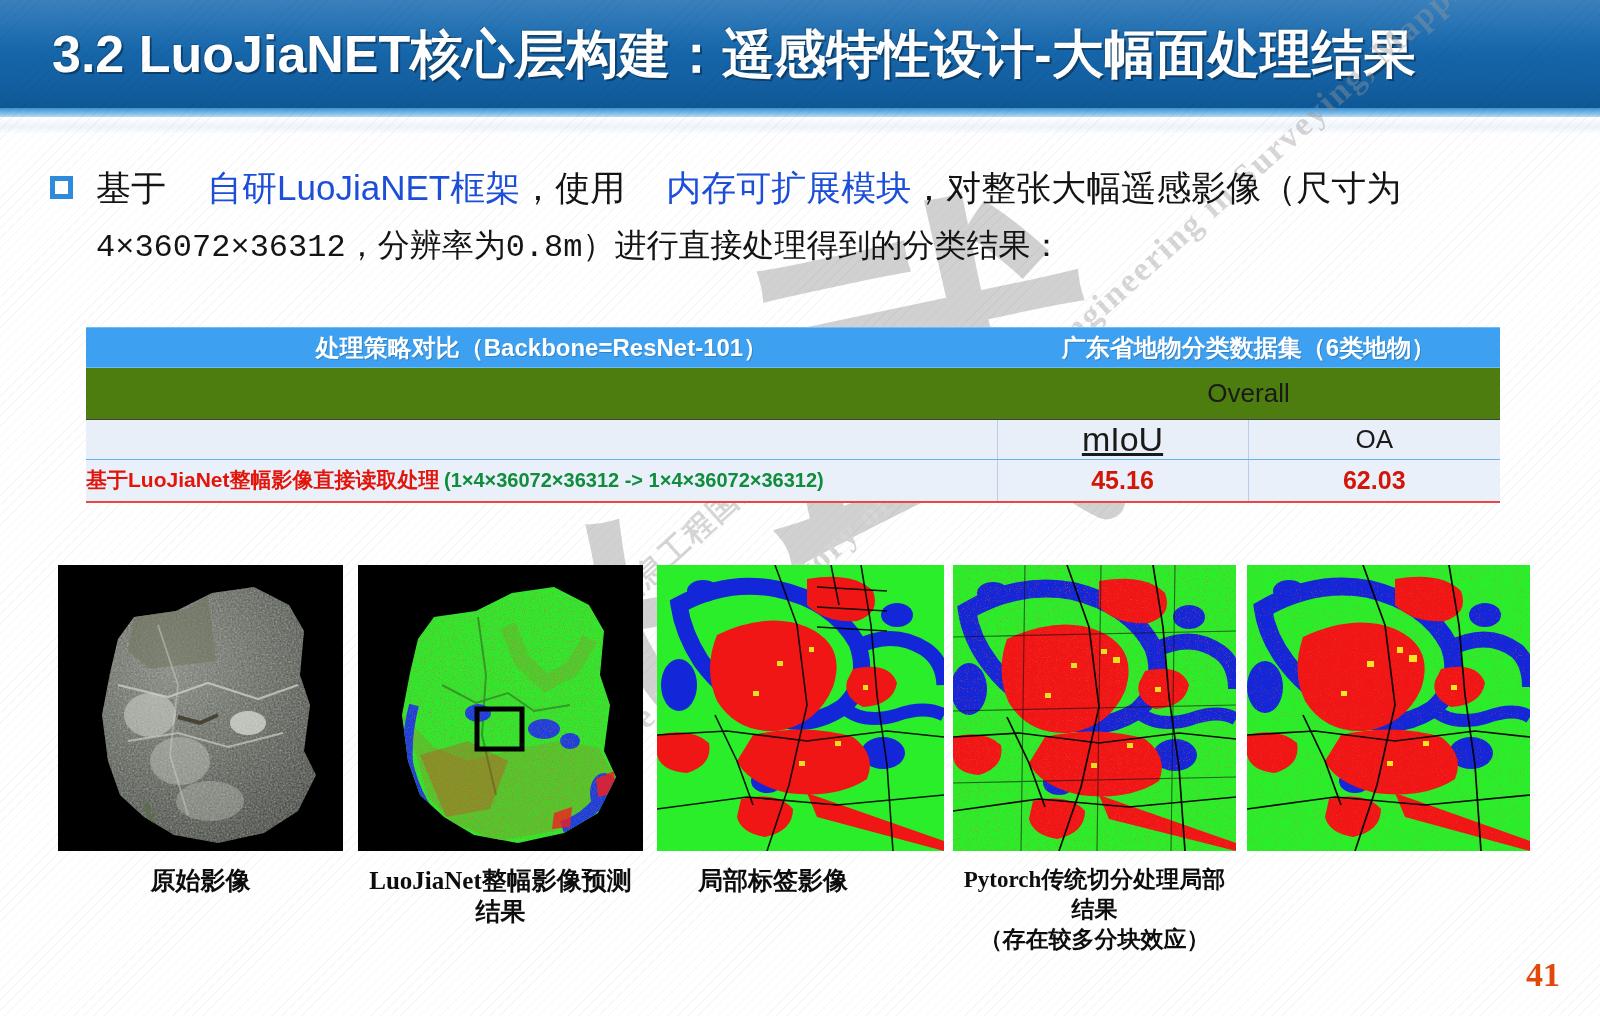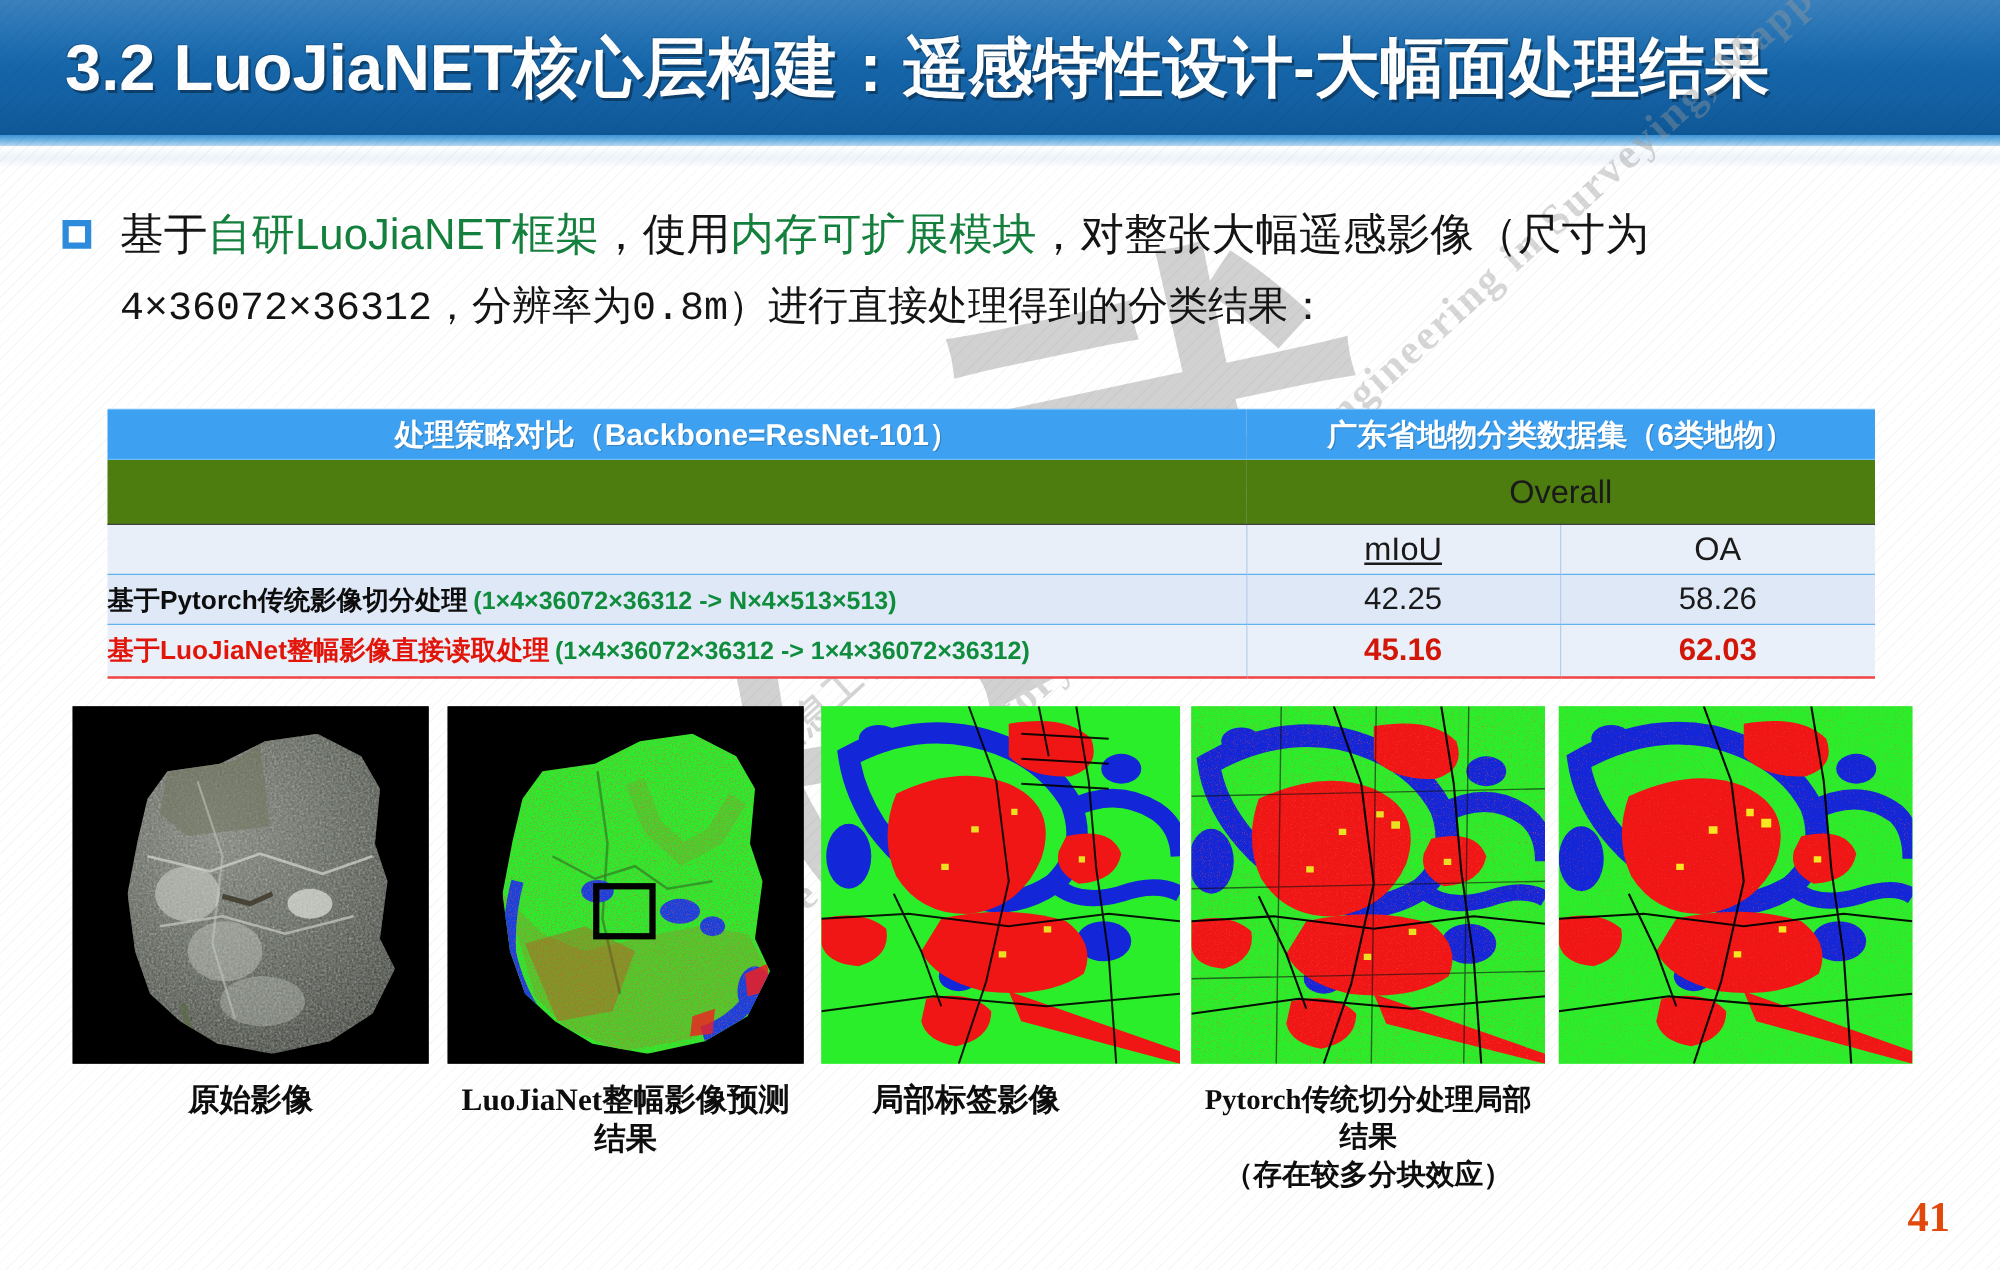--- a/index.html
+++ b/index.html
@@ -83,21 +83,21 @@
   
   .body-block{position:absolute;left:44px;top:160px;width:1520px;z-index:6;}
   .bullet-sq{
     position:absolute;left:6px;top:16px;width:23px;height:23px;
     border:5px solid #2e8bdc;background:#ffffff;box-sizing:border-box;
   }
   .para{
     margin-left:52px;font-size:35px;line-height:1.6;color:#141414;
     font-family:"Liberation Sans","DejaVu Sans",sans-serif;
   }
-  .para .red{color:#15803d;}
+  .para .red{color:#1d4ed8;margin-left:41px;}
   .para .mono{font-family:"Liberation Mono","DejaVu Sans Mono",monospace;font-size:32px;}
 
   
   .tbl{
     position:absolute;left:86px;top:327px;width:1414px;z-index:6;
     border-collapse:collapse;table-layout:fixed;
     font-family:"Liberation Sans","DejaVu Sans",sans-serif;
   }
   .tbl td{padding:0;vertical-align:middle;box-sizing:border-box;}
   .hdr{
@@ -105,21 +105,21 @@
     text-align:center;height:40px;
     border-top:1px solid #6fbdf6;border-bottom:1px solid #6fbdf6;
     text-shadow:1px 1px 0 rgba(0,0,0,.18);
   }
   .row-a{background:#4d7c0f;height:52px;border-bottom:1px solid #404040;}
   .row-b{background:#e9eff9;height:40px;border-bottom:1px solid #62b4ee;}
   .row-c{background:#dfe8f7;height:40px;border-bottom:1px solid #62b4ee;}
   .row-d{background:#eaf0fa;height:42px;border-bottom:2px solid #ef4444;}
   .ctr{text-align:center;}
   .sub-lbl{font-size:26px;color:#1a1a1a;}
-  .metric{font-size:26px;color:#1a1a1a;text-decoration:underline;}
+  .metric{font-size:34px;color:#1a1a1a;text-decoration:underline;}
   .metric-plain{font-size:26px;color:#1a1a1a;}
   .val{font-size:25px;color:#1a1a1a;}
   .val-red{font-size:25px;color:#d21607;font-weight:bold;}
   .rowlabel{padding-left:10px;white-space:nowrap;}
   .rl-black{font-size:21px;font-weight:bold;color:#0d0d0d;}
   .rl-red{font-size:21px;font-weight:bold;color:#e2150a;}
   .rl-green{font-size:20px;font-weight:bold;color:#0f8c3c;}
   .vsep{border-left:1px solid #b9cde8;}
 
   
@@ -184,32 +184,20 @@
         <span class="sub-lbl">Overall</span>
       </td>
     </tr>
     <tr>
       <td class="row-b"></td>
       <td class="row-b ctr vsep">
         <span class="metric">mIoU</span>
       </td>
       <td class="row-b ctr vsep">
         <span class="metric-plain">OA</span>
-      </td>
-    </tr>
-    <tr>
-      <td class="row-c rowlabel">
-        <span class="rl-black">基于Pytorch传统影像切分处理</span>
-        <span class="rl-green">(1×4×36072×36312 -&gt; N×4×513×513)</span>
-      </td>
-      <td class="row-c ctr vsep">
-        <span class="val">42.25</span>
-      </td>
-      <td class="row-c ctr vsep">
-        <span class="val">58.26</span>
       </td>
     </tr>
     <tr>
       <td class="row-d rowlabel">
         <span class="rl-red">基于LuoJiaNet整幅影像直接读取处理</span>
         <span class="rl-green">(1×4×36072×36312 -&gt; 1×4×36072×36312)</span>
       </td>
       <td class="row-d ctr vsep">
         <span class="val-red">45.16</span>
       </td>

